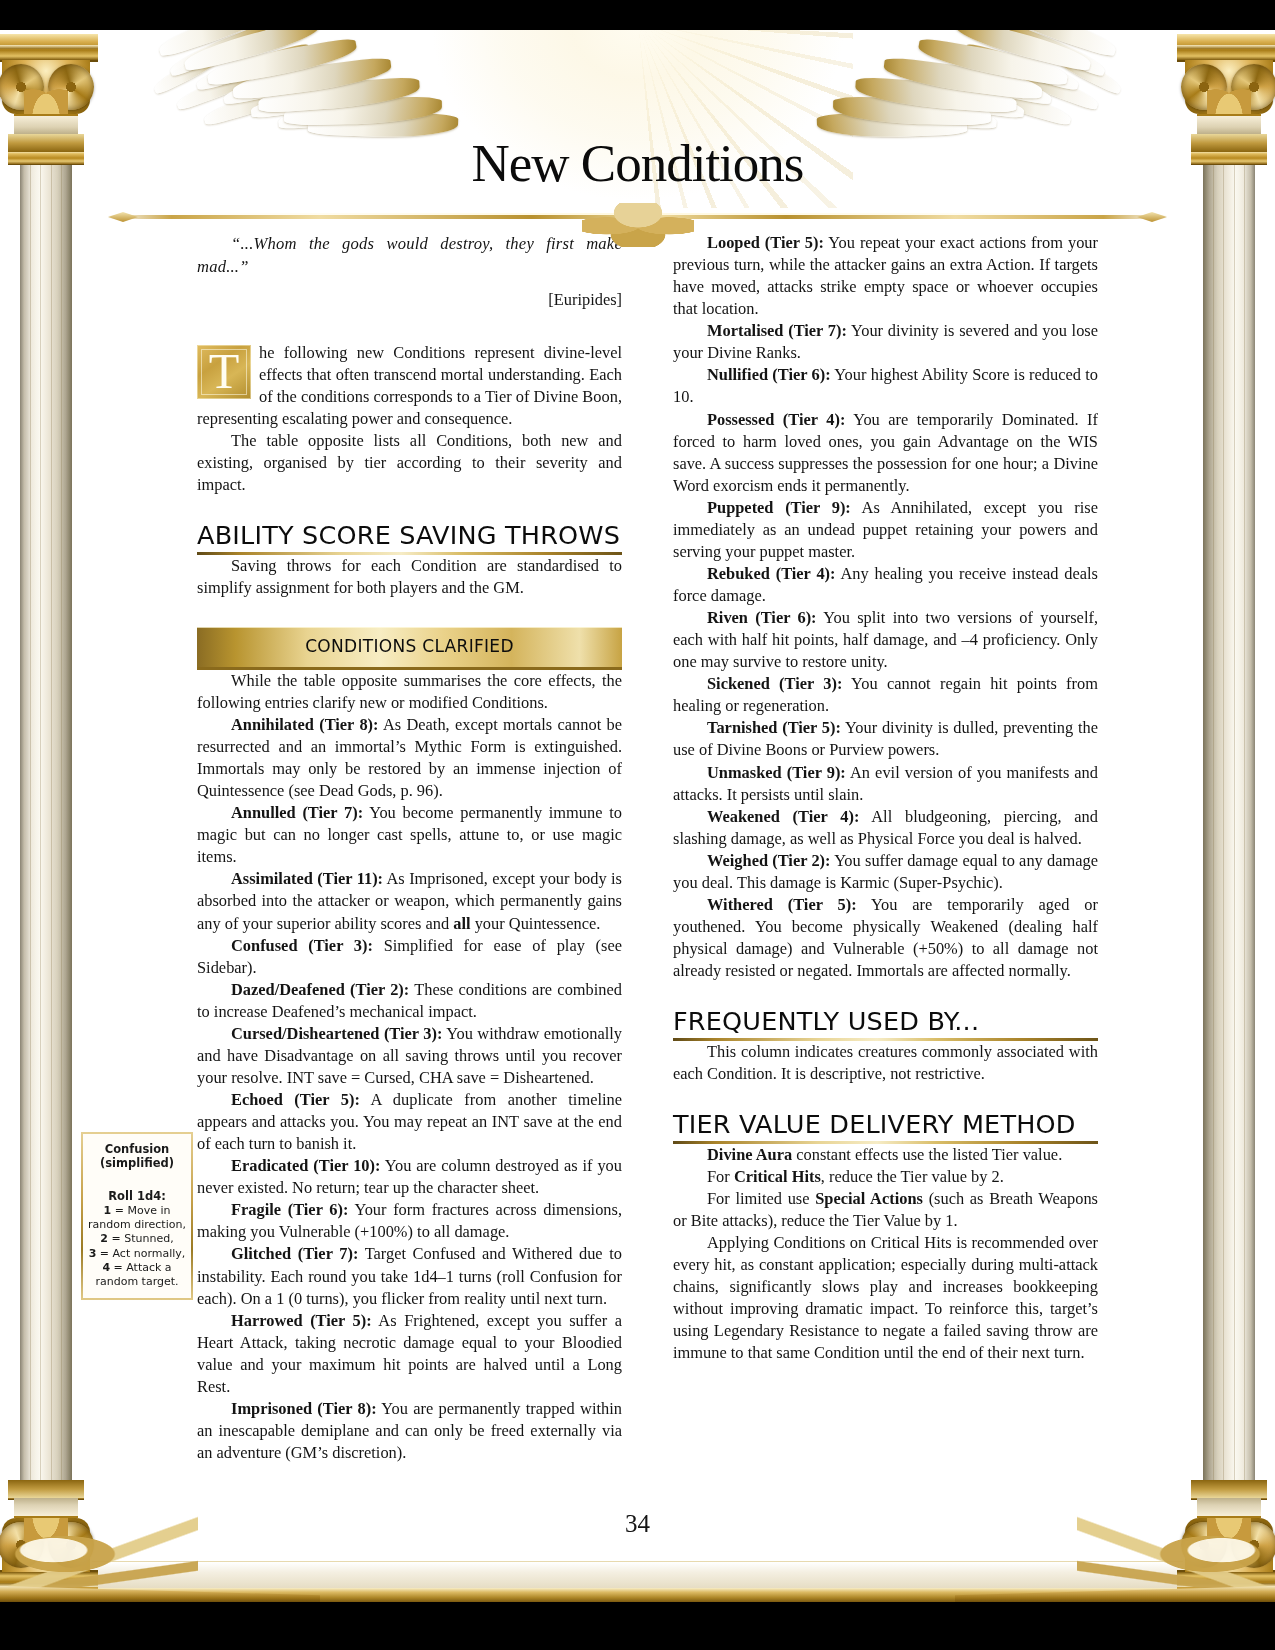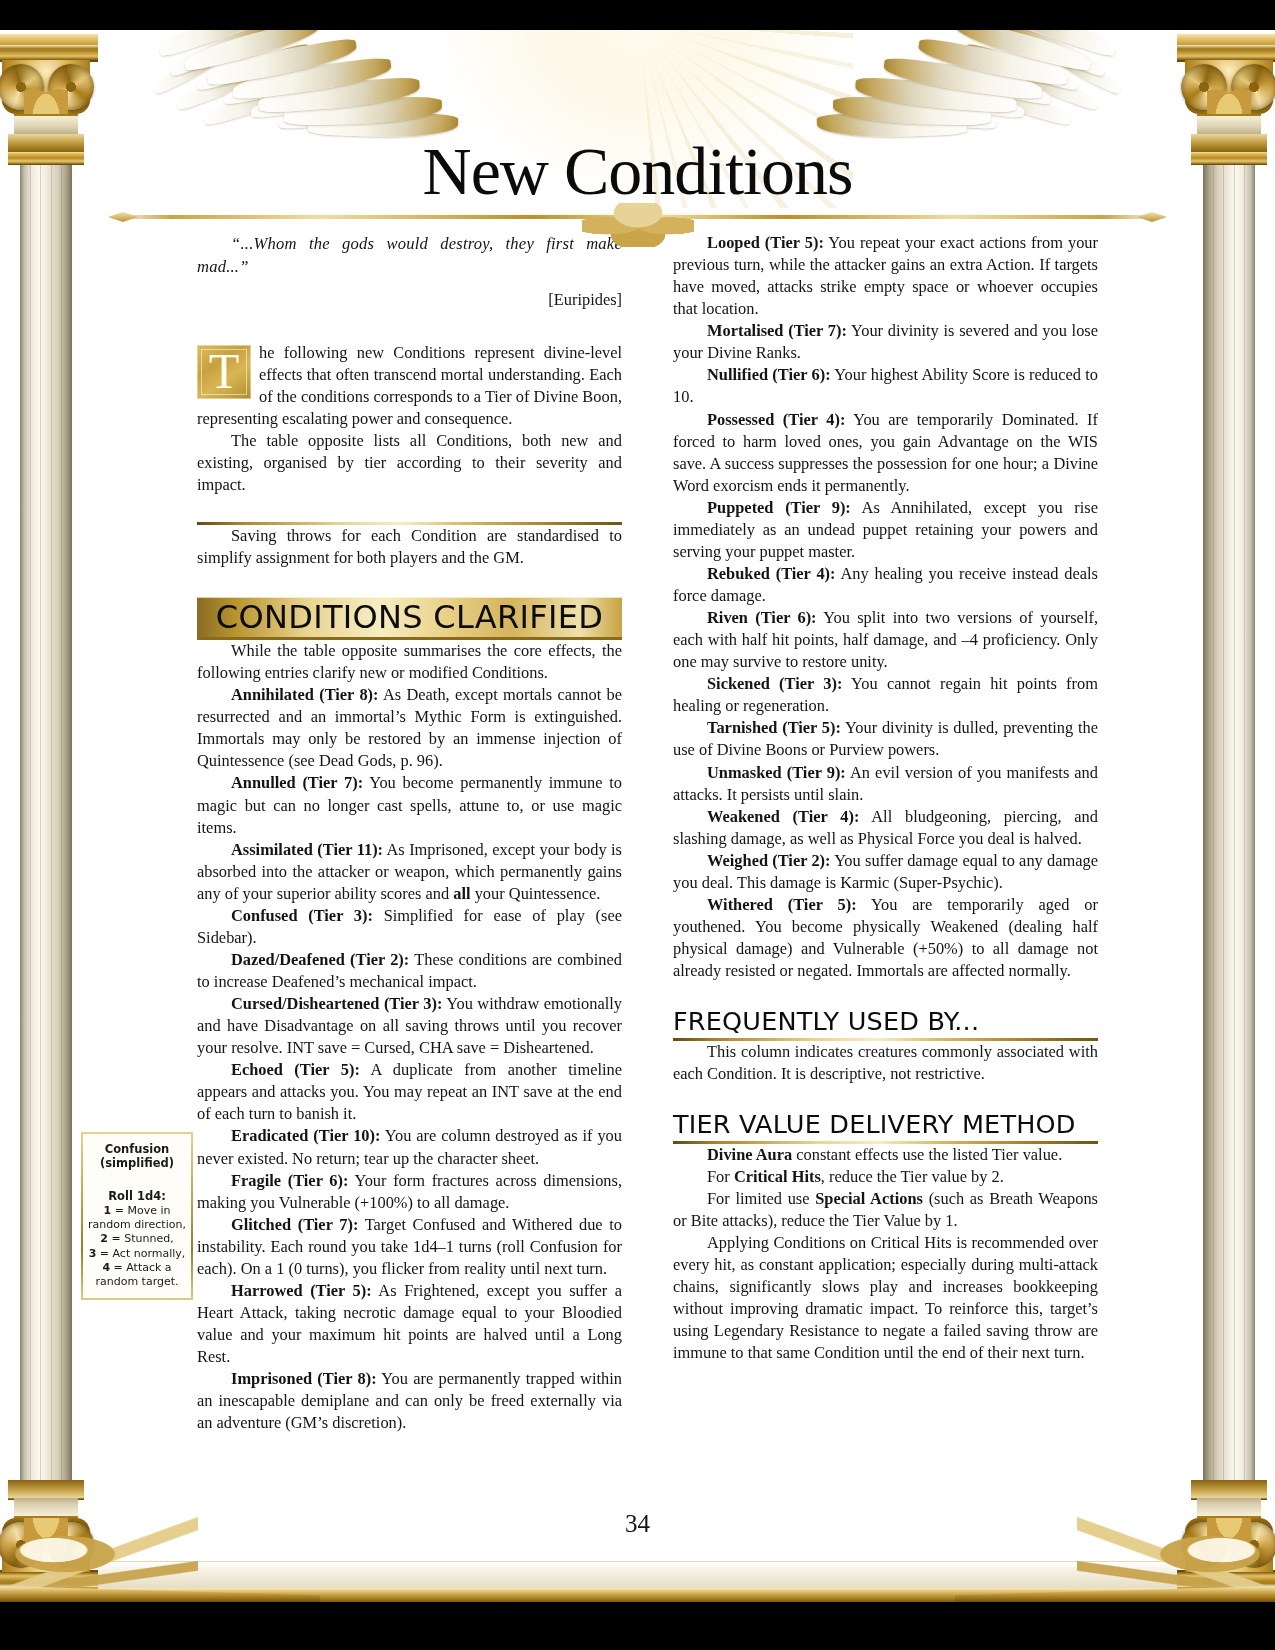--- a/index.html
+++ b/index.html
@@ -218,21 +218,21 @@
   }
 
   
   .page-title {
     position: absolute;
     top: 137px;
     left: 0; right: 0;
     text-align: center;
     z-index: 25;
     font-family: "Liberation Serif", serif;
-    font-size: 68px;
+    font-size: 53px;
     letter-spacing: -1px;
     color: #0b0b0b;
     font-weight: 400;
     line-height: 1;
   }
 
   
   .title-rule {
     position: absolute;
     top: 212px;
@@ -376,21 +376,21 @@
       #8a6c23 0%, #b8942f 9%, #e9d491 26%, #f7edc3 43%,
       #ead28a 58%, #d4b45c 74%, #efe0ab 90%, #c7a343 100%);
     border-bottom: 3px solid #8a6a1c;
     display: flex;
     align-items: center;
     justify-content: center;
     box-shadow: inset 0 1px 0 rgba(255,252,230,.7);
   }
   .banner-head span {
     font-family: "DejaVu Sans", sans-serif;
-    font-size: 32px;
+    font-size: 17px;
     color: #0c0c0c;
     text-transform: uppercase;
     font-variant: small-caps;
     letter-spacing: .3px;
     line-height: 1;
   }
 
   
   .sidebar-box {
     position: absolute;
@@ -575,20 +575,21 @@
 
       <div class="quote">“...Whom the gods would destroy, they first make mad...”</div>
       <div class="quote-attrib">[Euripides]</div>
 
       <p class="dropcap-para">
         <span class="dropcap">T</span><span>he following new Conditions represent divine-level effects that often transcend mortal understanding. Each of the conditions corresponds to a Tier of Divine Boon, representing escalating power and consequence.</span>
       </p>
       <p>The table opposite lists all Conditions, both new and existing, organised by tier according to their severity and impact.</p>
 
       <div class="head-wrap">
+        <h2 class="section-head">Ability Score Saving Throws</h2>
         <div class="head-rule"></div>
       </div>
       <p>Saving throws for each Condition are standardised to simplify assignment for both players and the GM.</p>
 
       <div class="banner-head">
         <span>Conditions Clarified</span>
       </div>
 
       <p>While the table opposite summarises the core effects, the following entries clarify new or modified Conditions.</p>
 

